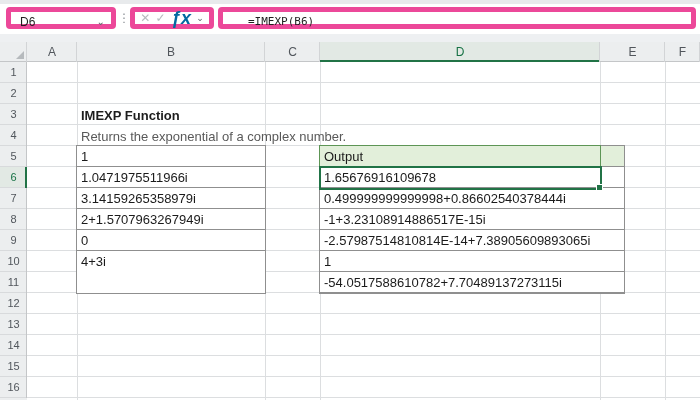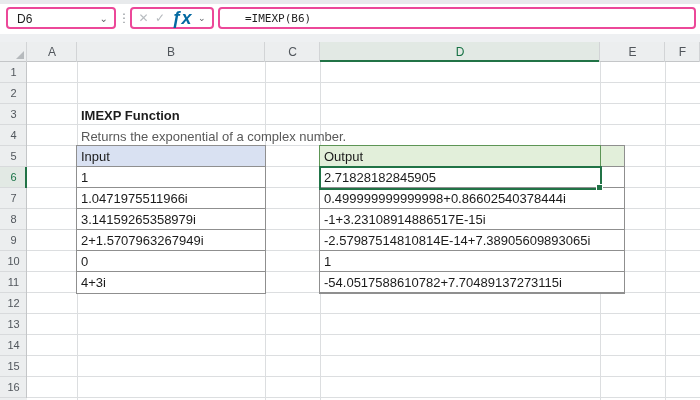--- a/index.html
+++ b/index.html
@@ -2,21 +2,21 @@
 <html><head>
 <meta charset="utf-8">
 <style>
   * { margin:0; padding:0; box-sizing:border-box; }
   html,body { width:700px; height:400px; overflow:hidden; }
   body { font-family:"Liberation Sans", sans-serif; background:#fff; position:relative; }
 
   
   .top-strip { position:absolute; left:0; top:0; width:700px; height:4px; background:#e8eaec; }
   .formula-bar { position:absolute; left:0; top:4px; width:700px; height:30px; background:#ffffff; }
-  .fb-box { position:absolute; height:22px; top:3px; background:#fff; border:2px solid #ec4899; border-radius:4px; }
+  .fb-box { position:absolute; height:22px; top:3px; background:#fff; border:5px solid #ec4899; border-radius:4px; }
   .name-box { left:6px; width:110px; font-size:12px; color:#1f1f1f; line-height:20px; padding-left:9px; }
   .name-box .chev { position:absolute; right:6px; top:0; line-height:20px; color:#5f6368; font-size:10px; }
   .more-dots { position:absolute; left:118px; top:3px; width:12px; height:22px; text-align:center; line-height:22px; color:#8d9297; font-size:12px; letter-spacing:0; }
   .btn-group { left:130px; width:84px; display:flex; align-items:center; justify-content:space-evenly; }
   .icon-cancel, .icon-check { color:#b7bbbf; font-size:12px; }
   .icon-fx { font-family:Liberation Sans, sans-serif; font-style:italic; font-weight:600; font-size:18px; color:#0369a1; }
   .icon-fx-chev { color:#5f6368; font-size:9px; }
   .formula-input { left:218px; width:478px; font-family:"DejaVu Sans Mono", monospace; font-size:11px; color:#1f1f1f; line-height:20px; padding-left:25px; }
 
   .mid-strip { position:absolute; left:0; top:34px; width:700px; height:8px; background:#eef0f2; }
@@ -113,32 +113,31 @@
   <div class="vline" style="left:50px;"></div>
   <div class="vline" style="left:238px;"></div>
   <div class="vline" style="left:293px;"></div>
   <div class="vline" style="left:573px;"></div>
   <div class="vline" style="left:638px;"></div>
 
   <div class="cell-text title" style="left:54px; top:21px;">IMEXP Function</div>
   <div class="cell-text subtitle" style="left:54px; top:42px;">Returns the exponential of a complex number.</div>
 
   <div class="xtable input-table">
-    <div class="trow thead">Input</div>
     <div class="trow">1</div>
     <div class="trow">1.0471975511966i</div>
     <div class="trow">3.14159265358979i</div>
     <div class="trow">2+1.5707963267949i</div>
     <div class="trow">0</div>
     <div class="trow">4+3i</div>
   </div>
 
   <div class="xtable output-table">
     <div class="trow thead">Output</div>
-    <div class="trow">2.71828182845905</div>
+    <div class="trow">1.65676916109678</div>
     <div class="trow">0.499999999999998+0.86602540378444i</div>
     <div class="trow">-1+3.23108914886517E-15i</div>
     <div class="trow">-2.57987514810814E-14+7.38905609893065i</div>
     <div class="trow">1</div>
     <div class="trow">-54.0517588610782+7.70489137273115i</div>
     <div class="out-head-accent"></div>
   </div>
 
   <div class="sel-box">
     <div class="fill-handle"></div>

